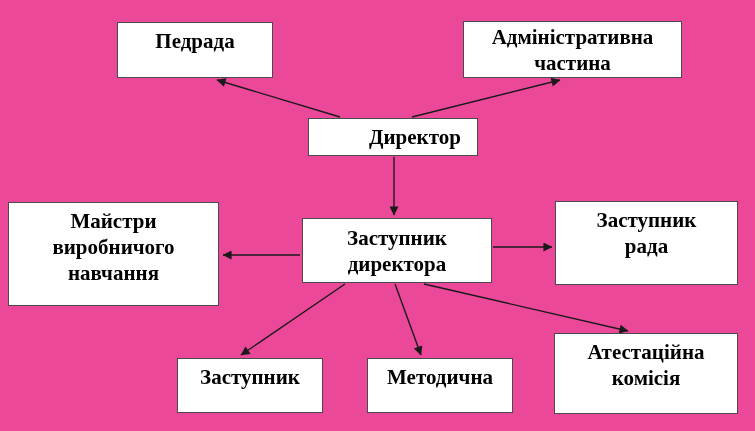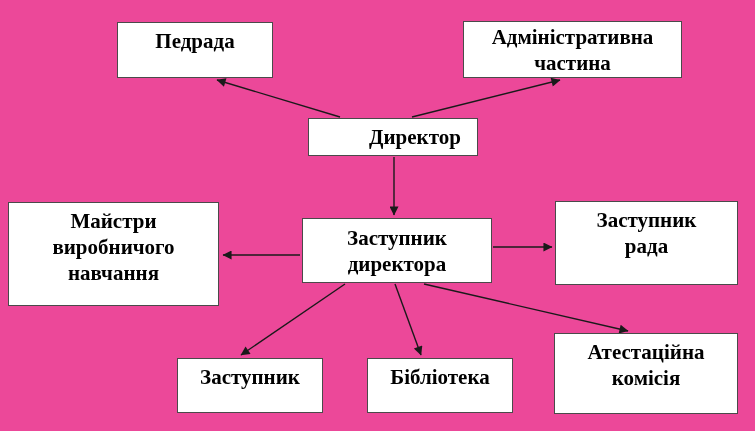--- a/index.html
+++ b/index.html
@@ -94,21 +94,21 @@
   <div class="node n-method v-top">
     <span>Заступник
 рада</span>
   </div>
 
   <div class="node n-teachers v-top">
     <span>Заступник</span>
   </div>
 
   <div class="node n-library v-top">
-    <span>Бібліотека</span>
+    <span>Методична</span>
   </div>
 
   <div class="node n-attestation v-top">
     <span>Атестаційна
 комісія</span>
   </div>
 
 </div>
 
 </body></html>

